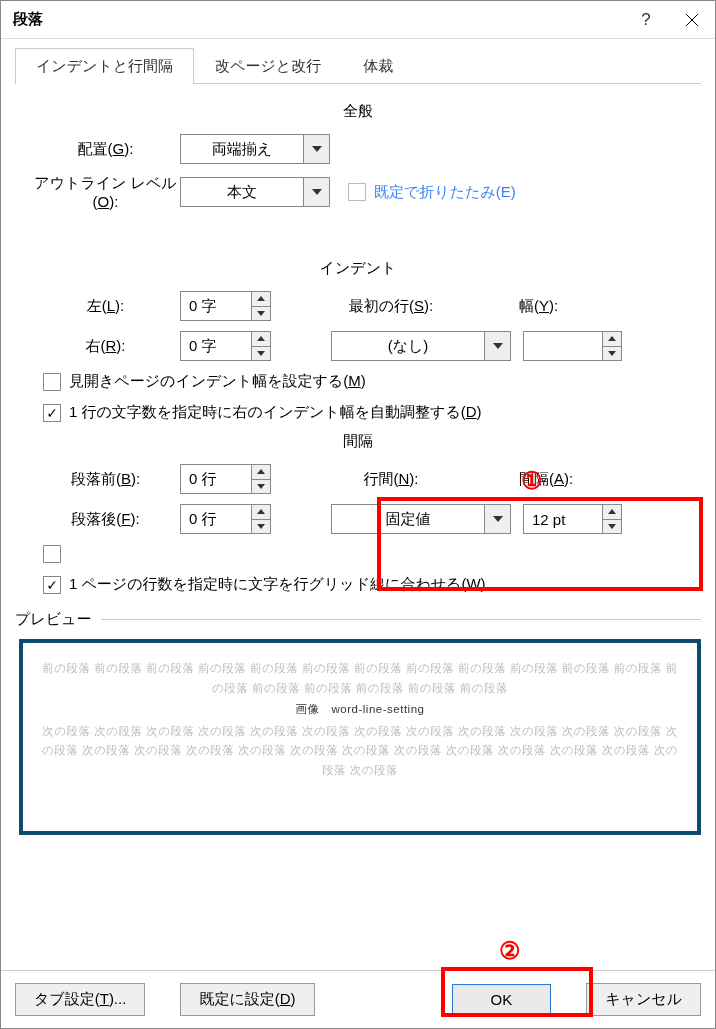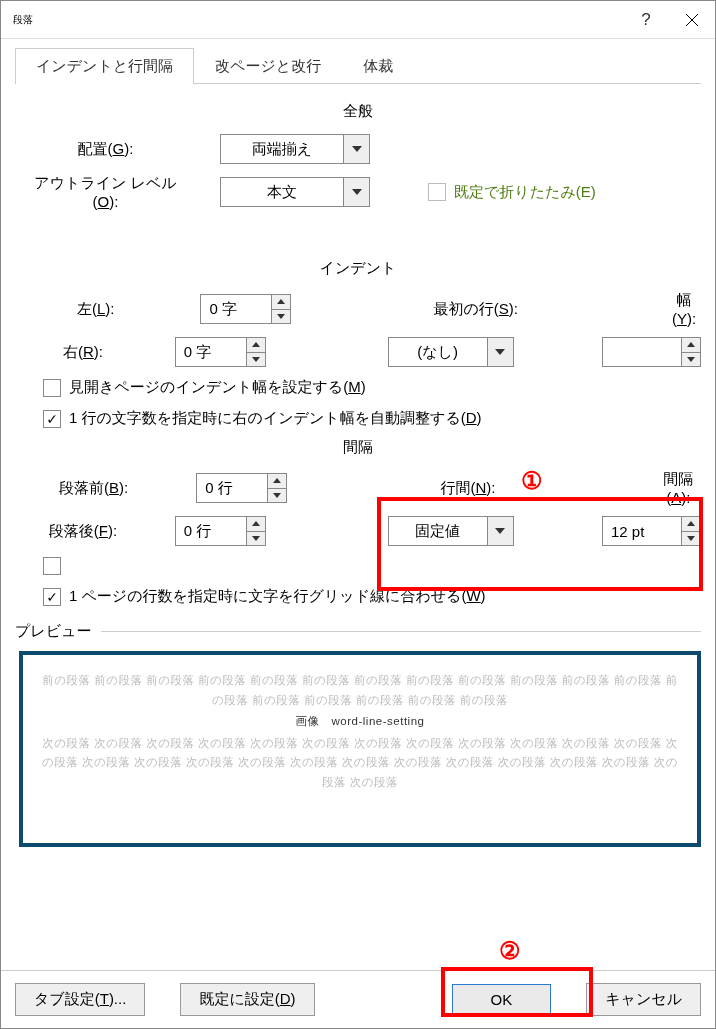--- a/index.html
+++ b/index.html
@@ -19,21 +19,21 @@
     display: flex;
     flex-direction: column;
   }
   .titlebar {
     height: 38px;
     display: flex;
     align-items: center;
     padding: 0 0 0 12px;
     border-bottom: 1px solid #ddd;
   }
-  .titlebar .title { flex: 1; font-size: 10px; }
+  .titlebar .title { flex: 1; font-size: 15px; font-weight: bold; }
   .titlebar .tbtn {
     width: 46px; height: 38px;
     display: flex; align-items: center; justify-content: center;
     font-size: 16px; color: #333;
   }
   .titlebar .tbtn.help { font-size: 17px; }
   .titlebar .tbtn.close svg { width: 14px; height: 14px; stroke: #000; stroke-width: 1; }
   .body { flex: 1; padding: 8px 14px 0 14px; display: flex; flex-direction: column; text-align: center; }
   .tabs { display: flex; border-bottom: 1px solid #ccc; margin-bottom: 4px; }
   .tab {
@@ -42,21 +42,21 @@
     border-bottom: none;
     position: relative;
     top: 1px;
     color: #333;
   }
   .tab.active { border-color: #ccc; background: #fff; }
   .section-label { font-size: 15px; margin: 14px 0 8px 0; }
   .preview-row { display: flex; align-items: center; margin: 10px 0 6px 0; }
   .preview-row .section-label { margin: 0; }
   .preview-line { flex: 1; height: 1px; background: #ccc; margin-left: 10px; }
-  .row { display: flex; align-items: center; margin: 5px 0; gap: 40px; }
+  .row { display: flex; align-items: center; margin: 5px 0; }
   .lbl { width: 165px; padding-left: 16px; }
   .lbl2 { width: 120px; }
   .combo {
     display: inline-flex; align-items: center;
     border: 1px solid #888;
     height: 30px;
     background: #fff;
   }
   .combo .cval { padding: 0 8px; flex: 1; }
   .combo .cbtn {
@@ -81,21 +81,21 @@
   }
   .spinner .sbtn:first-child { border-bottom: 1px solid #888; }
   .spinner .sbtn svg { width: 8px; height: 5px; }
   .chkrow { display: flex; align-items: center; margin: 6px 0 6px 28px; gap: 8px; }
   .chkbox {
     width: 18px; height: 18px;
     border: 1px solid #888;
     display: flex; align-items: center; justify-content: center;
     font-size: 14px; line-height: 1;
   }
-  .gray-disabled { color: #4d7c0f; }
+  .gray-disabled { color: #3b82f6; }
   .gray-disabled .chkbox { border-color: #bbb; }
   .preview-box {
     border: 4px solid #0c4a6e;
     height: 196px;
     margin: 4px 0 0 4px;
     padding: 16px 14px;
     font-size: 12px;
     color: #bbb;
     line-height: 1.7;
     overflow: hidden;

